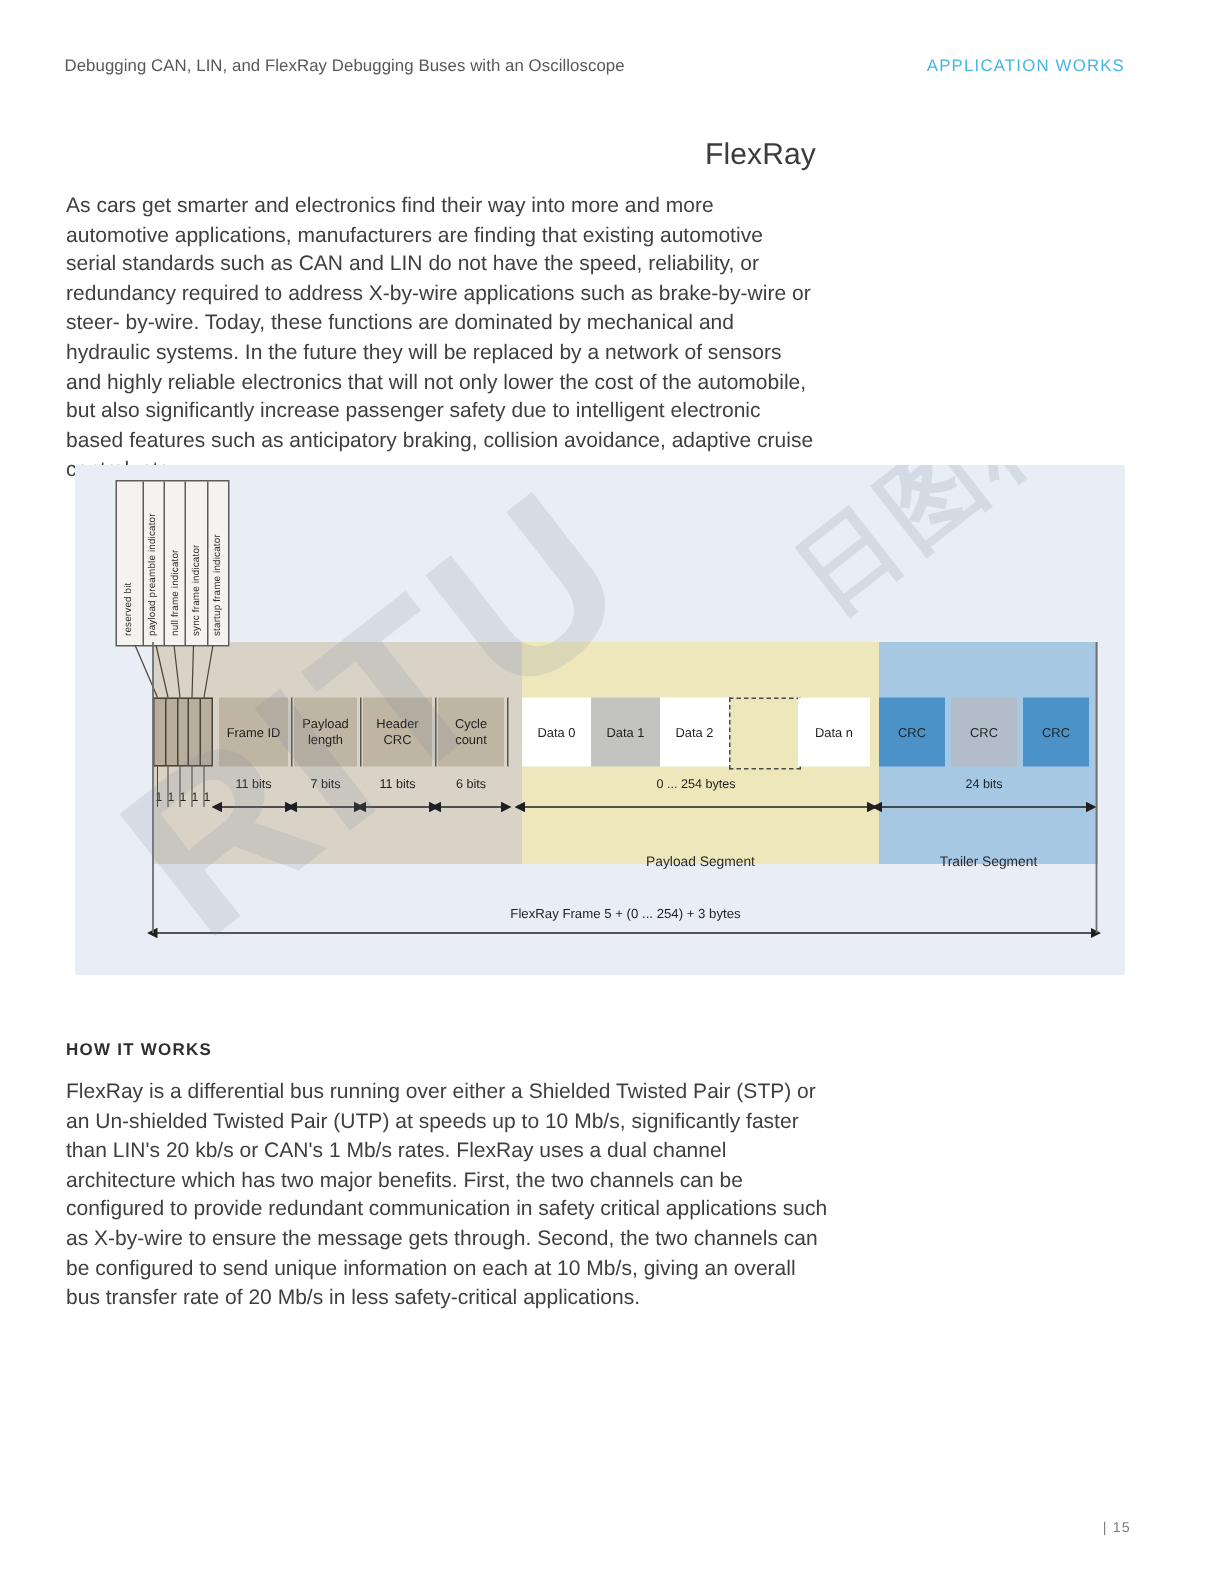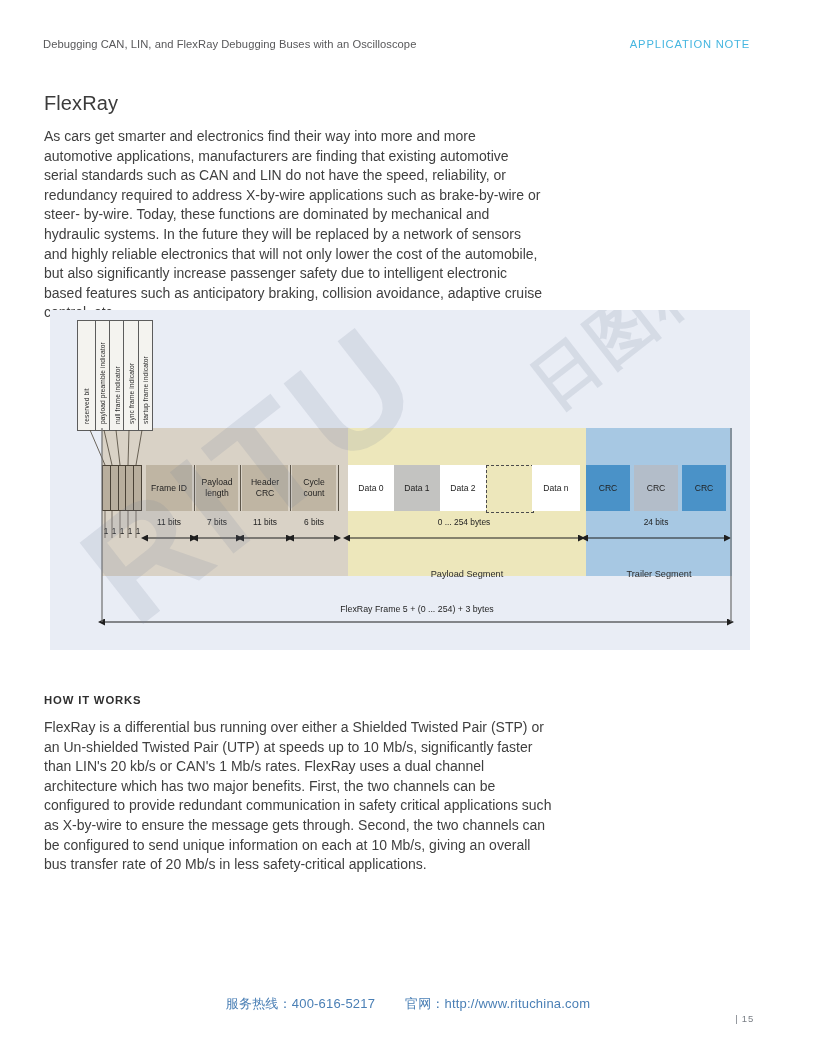--- a/index.html
+++ b/index.html
@@ -47,20 +47,21 @@
     left: 44px;
     top: 92px;
     width: 500px;
   }
   .section-title {
     font-size: 20px;
     font-weight: 400;
     color: #3c3c3c;
     margin: 0 0 12px 0;
     letter-spacing: 0.1px;
+    text-align: right;
   }
   .body-par {
     font-size: 14px;
     line-height: 19.6px;
     color: #3f3f3f;
     margin: 0;
     text-align: left;
     letter-spacing: 0.01px;
   }
 
@@ -272,21 +273,21 @@
     text-align: center;
     font-size: 8.8px;
     color: #1f1f1f;
   }
 </style>
 </head>
 <body>
 
 <div class="page-header">
   <div class="header-title">Debugging CAN, LIN, and FlexRay Debugging Buses with an Oscilloscope</div>
-  <div class="header-kicker">APPLICATION NOTE</div>
+  <div class="header-kicker">APPLICATION WORKS</div>
 </div>
 
 <div class="content">
   <h1 class="section-title">FlexRay</h1>
   <p class="body-par">As cars get smarter and electronics find their way into more and more automotive applications, manufacturers are finding that existing automotive serial standards such as CAN and LIN do not have the speed, reliability, or redundancy required to address X-by-wire applications such as brake-by-wire or steer- by-wire. Today, these functions are dominated by mechanical and hydraulic systems. In the future they will be replaced by a network of sensors and highly reliable electronics that will not only lower the cost of the automobile, but also significantly increase passenger safety due to intelligent electronic based features such as anticipatory braking, collision avoidance, adaptive cruise control, etc.</p>
 </div>
 
 <div class="figure">
 
   <div class="watermark">
@@ -448,18 +449,14 @@
     <div class="total-cap">FlexRay Frame 5 + (0 ... 254) + 3 bytes</div>
   </div>
 </div>
 
 <div class="howitworks">
   <h2 class="subsection-title">HOW IT WORKS</h2>
   <p class="body-par">FlexRay is a differential bus running over either a Shielded Twisted Pair (STP) or an Un-shielded Twisted Pair (UTP) at speeds up to 10 Mb/s, significantly faster than LIN's 20 kb/s or CAN's 1 Mb/s rates. FlexRay uses a dual channel architecture which has two major benefits. First, the two channels can be configured to provide redundant communication in safety critical applications such as X-by-wire to ensure the message gets through. Second, the two channels can be configured to send unique information on each at 10 Mb/s, giving an overall bus transfer rate of 20 Mb/s in less safety-critical applications.</p>
 </div>
 
 <div class="footer">
-  <div class="footer-line">
-    <span class="footer-phone">服务热线：400-616-5217</span>
-    <span>官网：http://www.rituchina.com</span>
-  </div>
   <div class="page-number">| 15</div>
 </div>
 
 </body></html>

